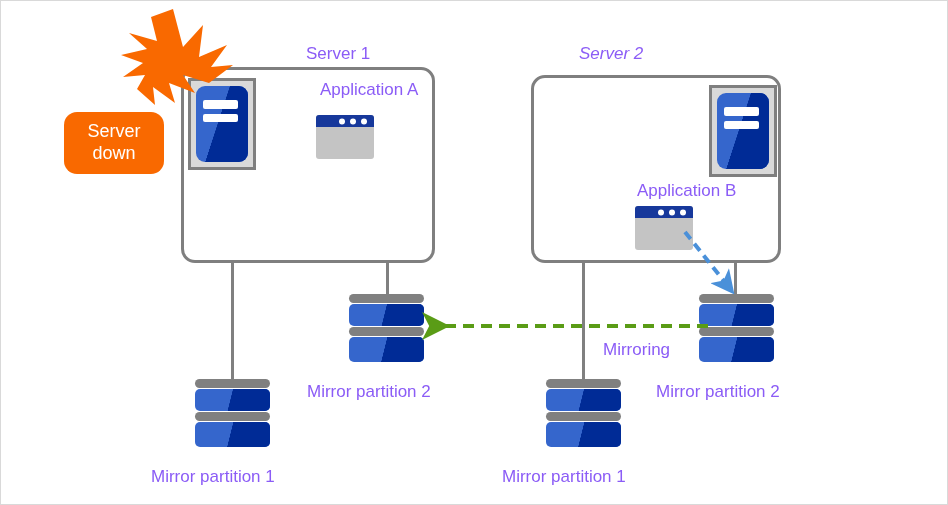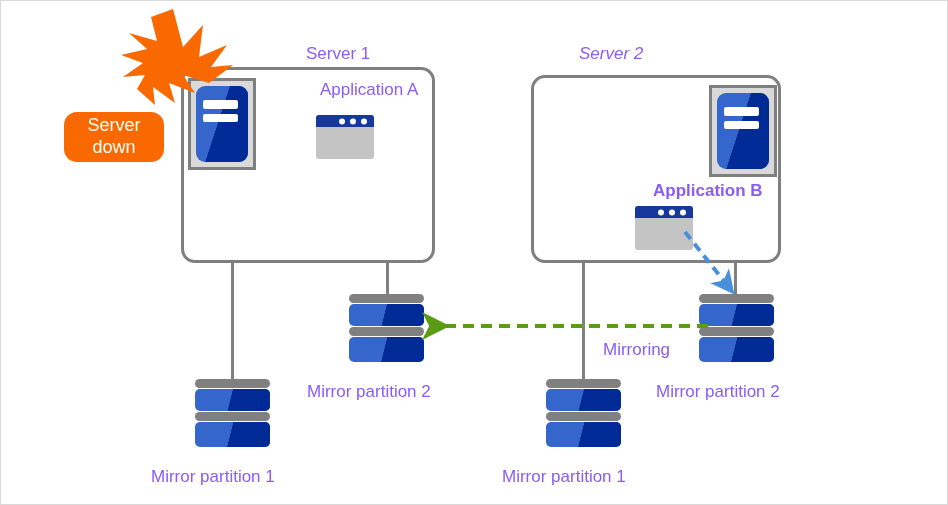--- a/index.html
+++ b/index.html
@@ -143,21 +143,21 @@
 
   <div class="server-box" style="left:530px;top:74px;width:250px;height:188px;"></div>
 
   <div class="srv-icon" style="left:708px;top:84px;width:68px;height:92px;">
     <div class="srv-body">
       <div class="srv-bar" style="top:19%;"></div>
       <div class="srv-bar" style="top:37%;"></div>
     </div>
   </div>
 
-  <div class="lbl" style="left:652px;top:181px;font-weight:bold;">Application  B</div>
+  <div class="lbl" style="left:636px;top:181px;">Application  B</div>
   <div class="app-win" style="left:634px;top:205px;width:58px;height:44px;">
     <div class="app-title"></div>
     <div class="app-dot" style="right:7px;"></div>
     <div class="app-dot" style="right:18px;"></div>
     <div class="app-dot" style="right:29px;"></div>
   </div>
 
   <div class="vline" style="left:581px;top:262px;height:124px;"></div>
   <div class="vline" style="left:733px;top:262px;height:36px;"></div>
 
@@ -195,18 +195,18 @@
     </defs>
     <line x1="4" y1="6" x2="50" y2="64" stroke="#4a90d9" stroke-width="4" stroke-dasharray="9,6" marker-end="url(#bluehead)"></line>
   </svg>
 
   <svg class="abs" style="left:110px;top:4px;" width="130" height="116">
     <path d="M62,4 L72,42 L92,20 L88,52 L116,40 L100,62 L122,60 L98,78
              L72,70 L84,88 L58,78 L64,98 L42,82 L44,100 L26,84
              L34,70 L12,72 L32,58 L10,50 L36,44 L18,28 L46,36 L40,12 Z" fill="#f96900"></path>
   </svg>
 
-  <div class="badge" style="left:63px;top:111px;width:100px;height:50px;">
+  <div class="badge" style="left:63px;top:111px;width:100px;height:62px;">
     <span>Server</span>
     <span>down</span>
   </div>
 
 </div>
 
 </body></html>

